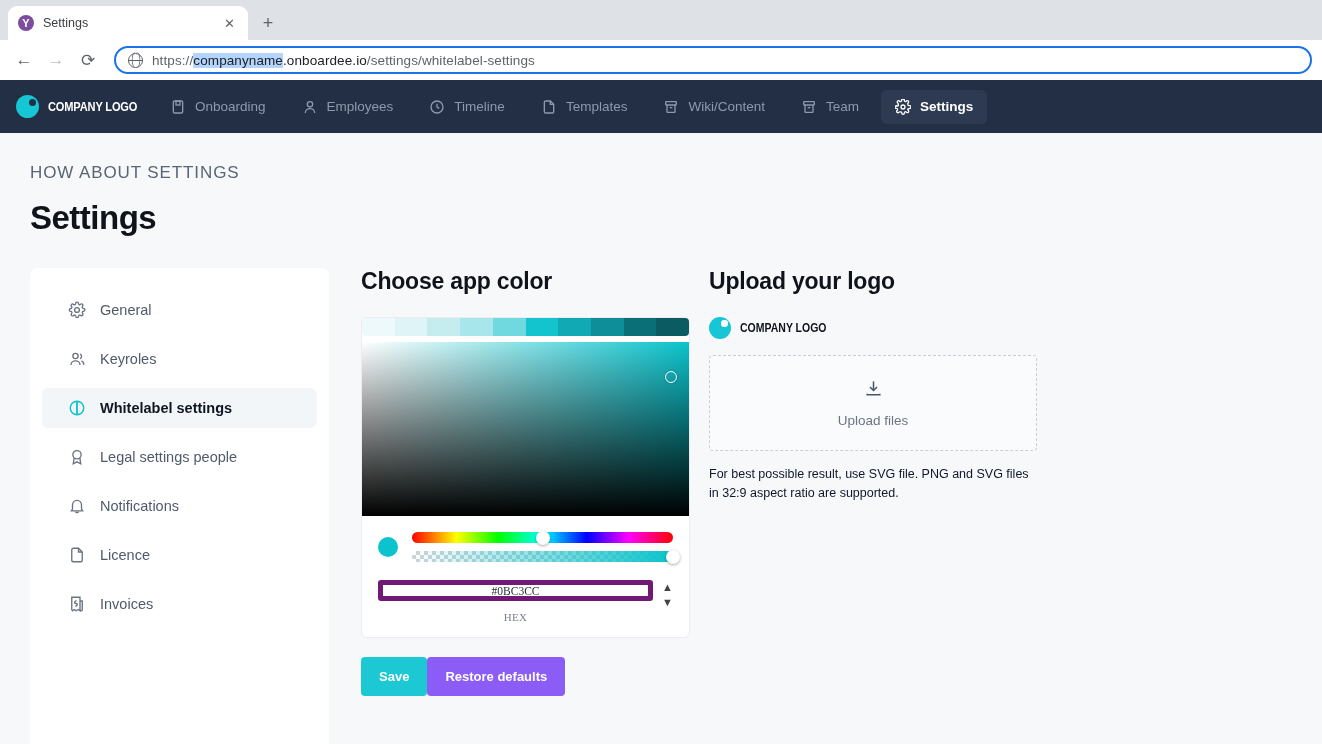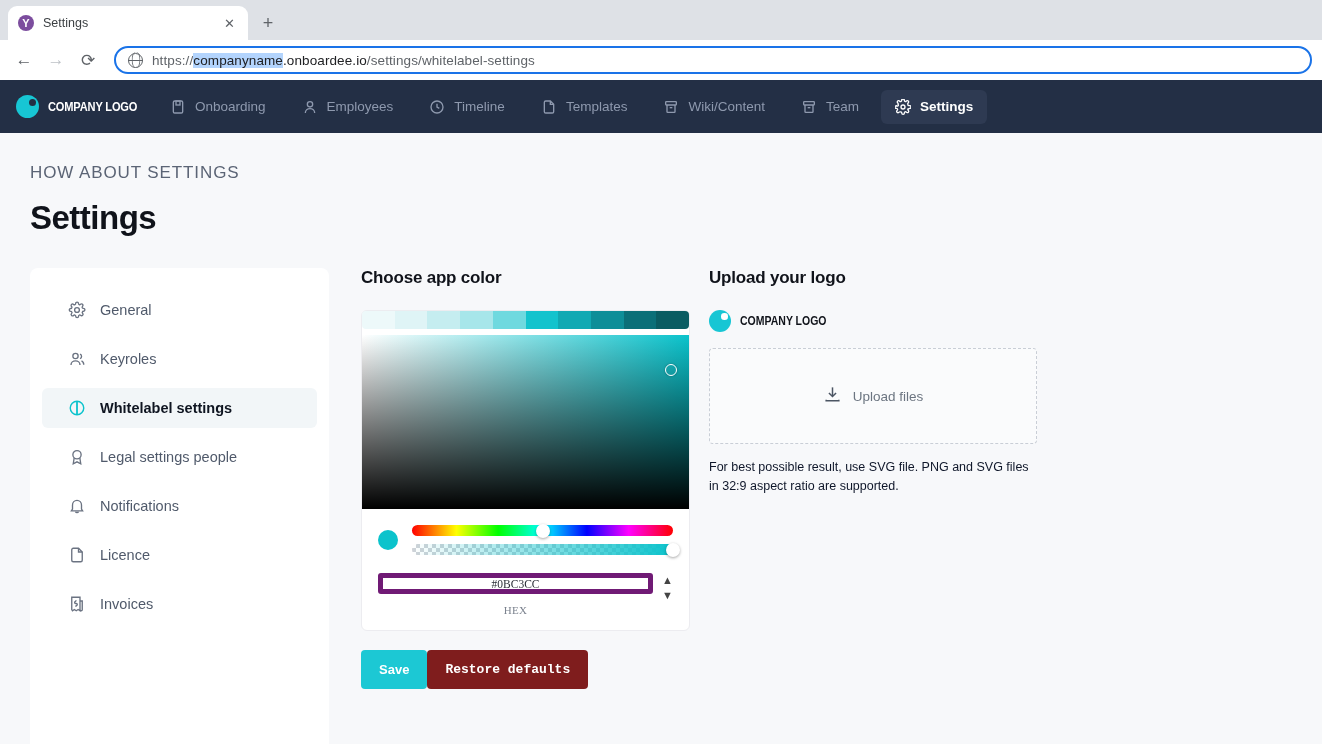--- a/index.html
+++ b/index.html
@@ -119,21 +119,21 @@
     display: flex; align-items: center; gap: 14px;
     height: 40px; padding: 0 26px; margin: 0 12px 9px 12px;
     border-radius: 6px; color: #505a6b; font-size: 14.5px;
   }
   .side-item .si-icon { width: 18px; height: 18px; flex: 0 0 18px; display: block; }
   .side-item.active { background: #f2f6f8; color: #0f1521; font-weight: bold; }
 
   
   .panels { display: flex; gap: 18px; }
   .panel-title {
-    font-size: 17px; color: #10131a; font-weight: bold;
+    font-size: 23px; color: #10131a; font-weight: bold;
     letter-spacing: -.2px; margin-bottom: 22px;
   }
 
   
   .picker-col { width: 330px; }
   .picker {
     width: 329px; background: #ffffff; border-radius: 6px;
     border: 1px solid #ececf0; padding-bottom: 14px;
   }
   .swatches { display: flex; height: 18px; border-radius: 4px; overflow: hidden; }
@@ -205,21 +205,21 @@
   .logo-mark::after {
     content: ""; position: absolute; width: 6.5px; height: 6.5px;
     border-radius: 50%; background: #ffffff; right: 3.5px; top: 3px;
   }
   .logo-text {
     font-size: 12.5px; font-weight: bold; color: #10131a;
     transform: scaleX(.84); transform-origin: left center; white-space: nowrap;
   }
   .dropzone {
     width: 328px; height: 96px; border: 1px dashed #c9ced6; border-radius: 4px;
-    background: #fafbfc; display: flex; 
+    background: #fafbfc; display: flex; flex-direction: column;
     align-items: center; justify-content: center; gap: 11px;
   }
   .dropzone-label { font-size: 13.5px; color: #6c7581; }
   .hint { font-size: 12.5px; color: #0f172a; line-height: 1.55; margin-top: 14px; width: 325px; }
 </style>
 </head>
 <body>
 
 <div class="browser-chrome">
   <div class="tabstrip">
@@ -444,21 +444,21 @@
             <div class="stepper">
               <span>▲</span>
               <span>▼</span>
             </div>
           </div>
 
         </div>
 
         <div class="actions">
           <button class="btn" id="saveBtn" style="background: rgb(28, 200, 212);">Save</button>
-          <button class="btn" id="restoreBtn" style="background: #7f1d1d; font-family: Liberation Mono, monospace;">Restore defaults</button>
+          <button class="btn" id="restoreBtn" style="background: #8b5cf6;">Restore defaults</button>
         </div>
       </div>
 
       <div class="upload-col">
         <div class="panel-title">Upload your logo</div>
 
         <div class="logo-preview">
           <div class="logo-mark"></div>
           <div class="logo-text">COMPANY LOGO</div>
         </div>

